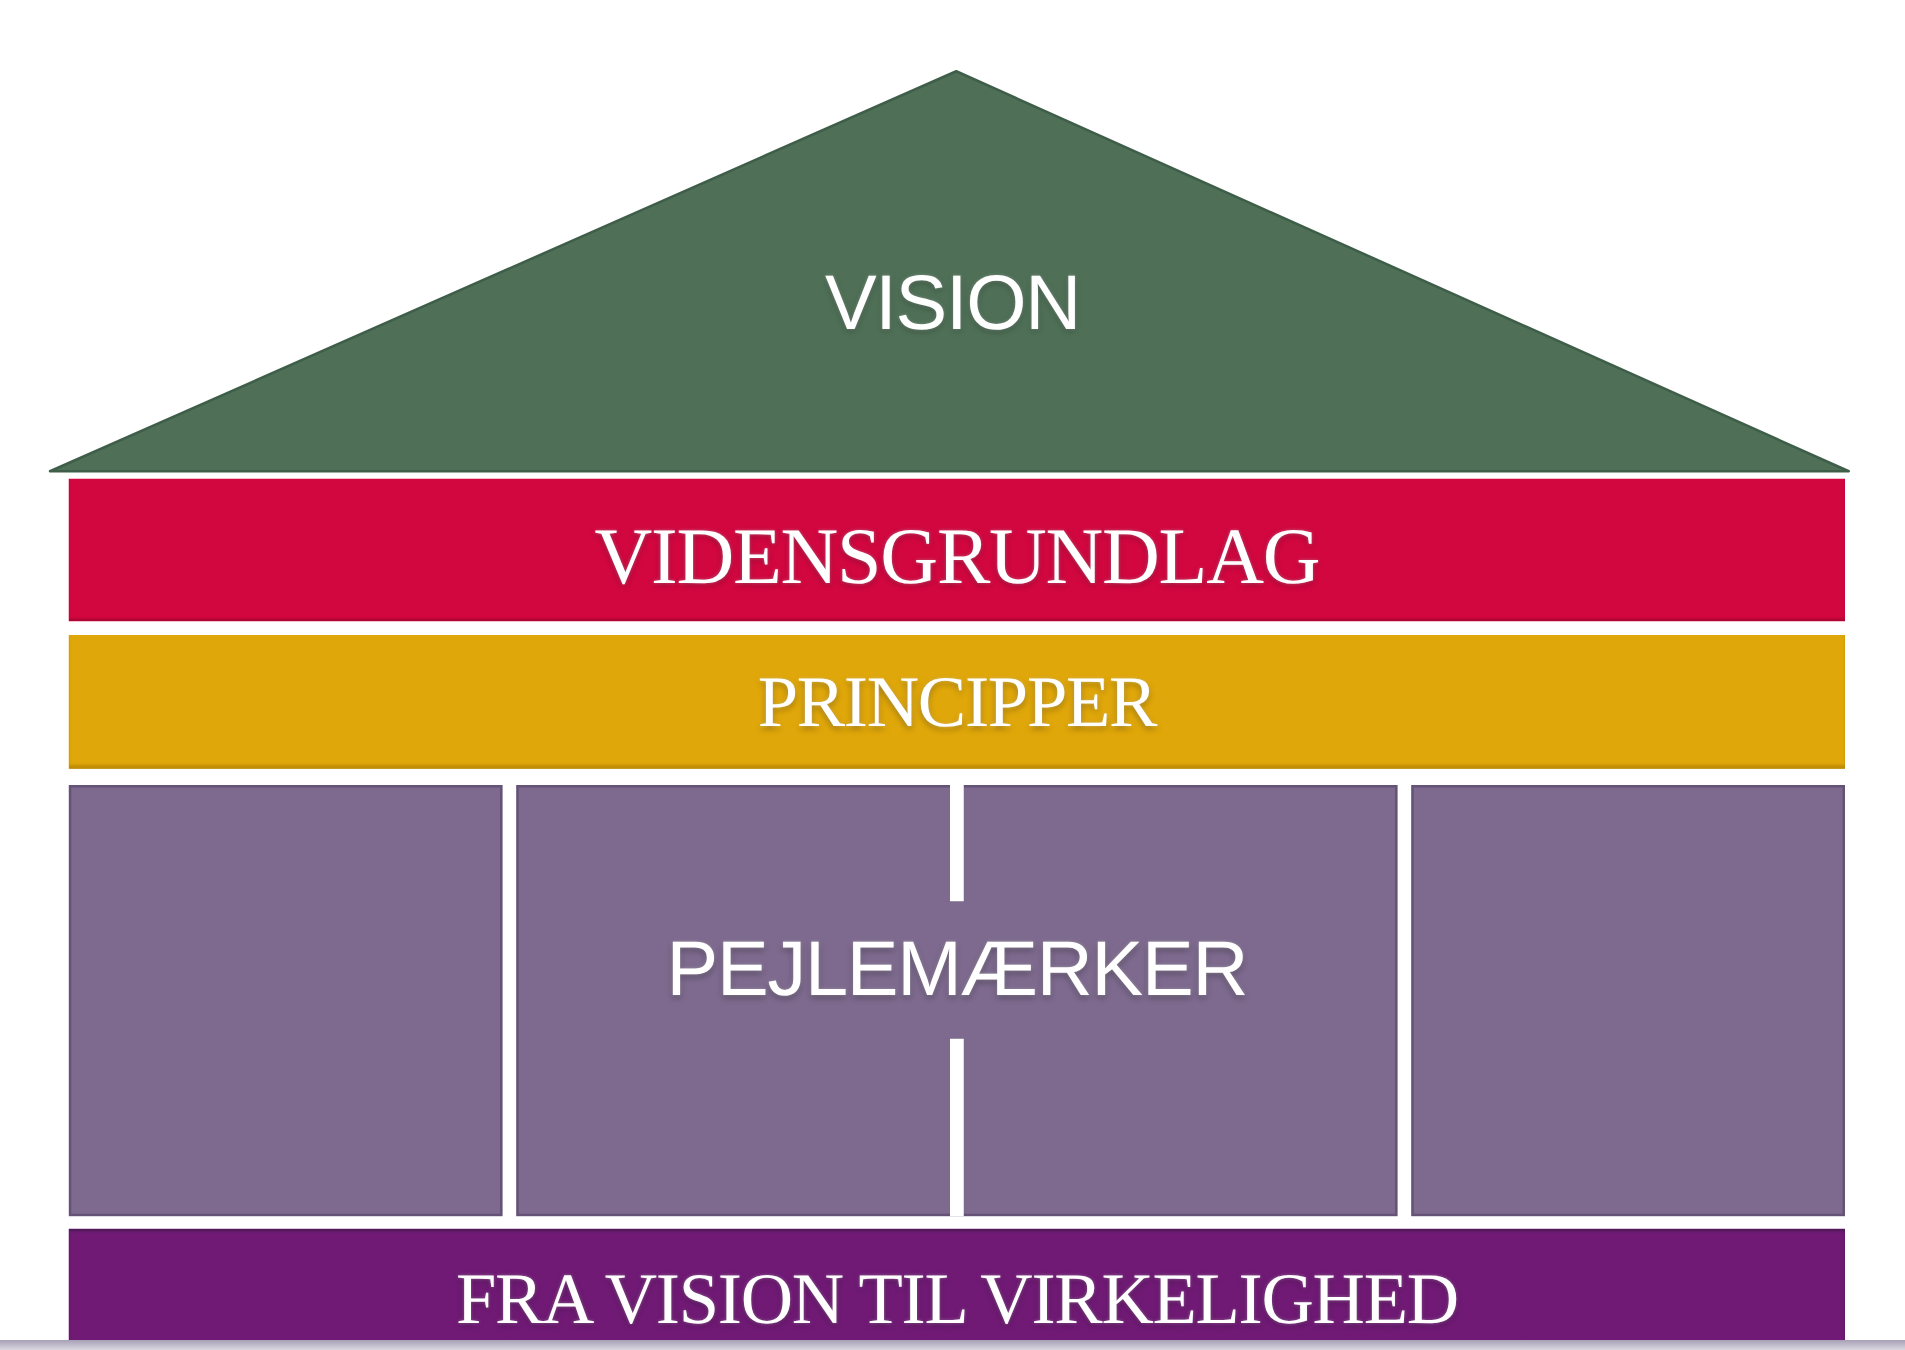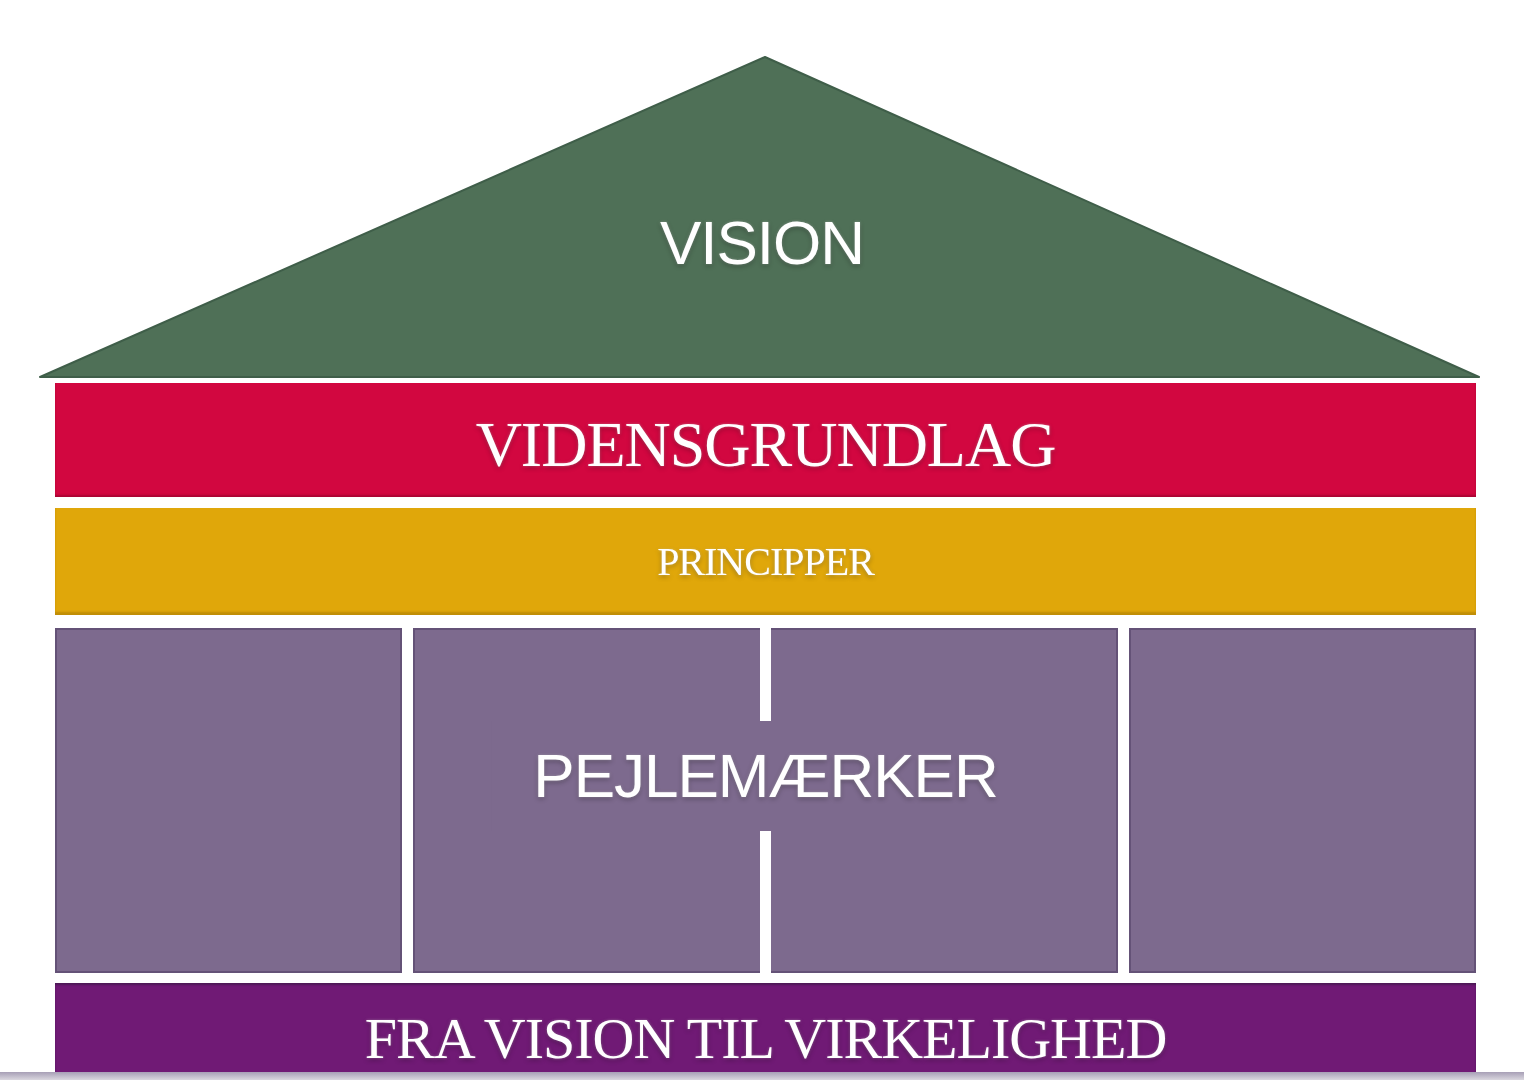--- a/index.html
+++ b/index.html
@@ -58,21 +58,21 @@
     background: #d20740;
     box-shadow: inset 0 -2px 2px rgba(120,0,35,0.45);
   }
   .band-red .label { font-size: 64px; padding-top: 10px; }
   .band-yellow {
     top: 508px;
     height: 107px;
     background: #e0a70a;
     box-shadow: inset 0 -3px 2px rgba(160,115,0,0.50);
   }
-  .band-yellow .label { font-size: 40px; }
+  .band-yellow .label { font-size: 58px; }
   .band-dark {
     top: 983px;
     height: 111px;
     background: #701a75;
     box-shadow: inset 0 2px 2px rgba(35,25,50,0.45);
   }
   .band-dark .label { font-size: 58px; }
   
   .columns-row {
     position: absolute;

